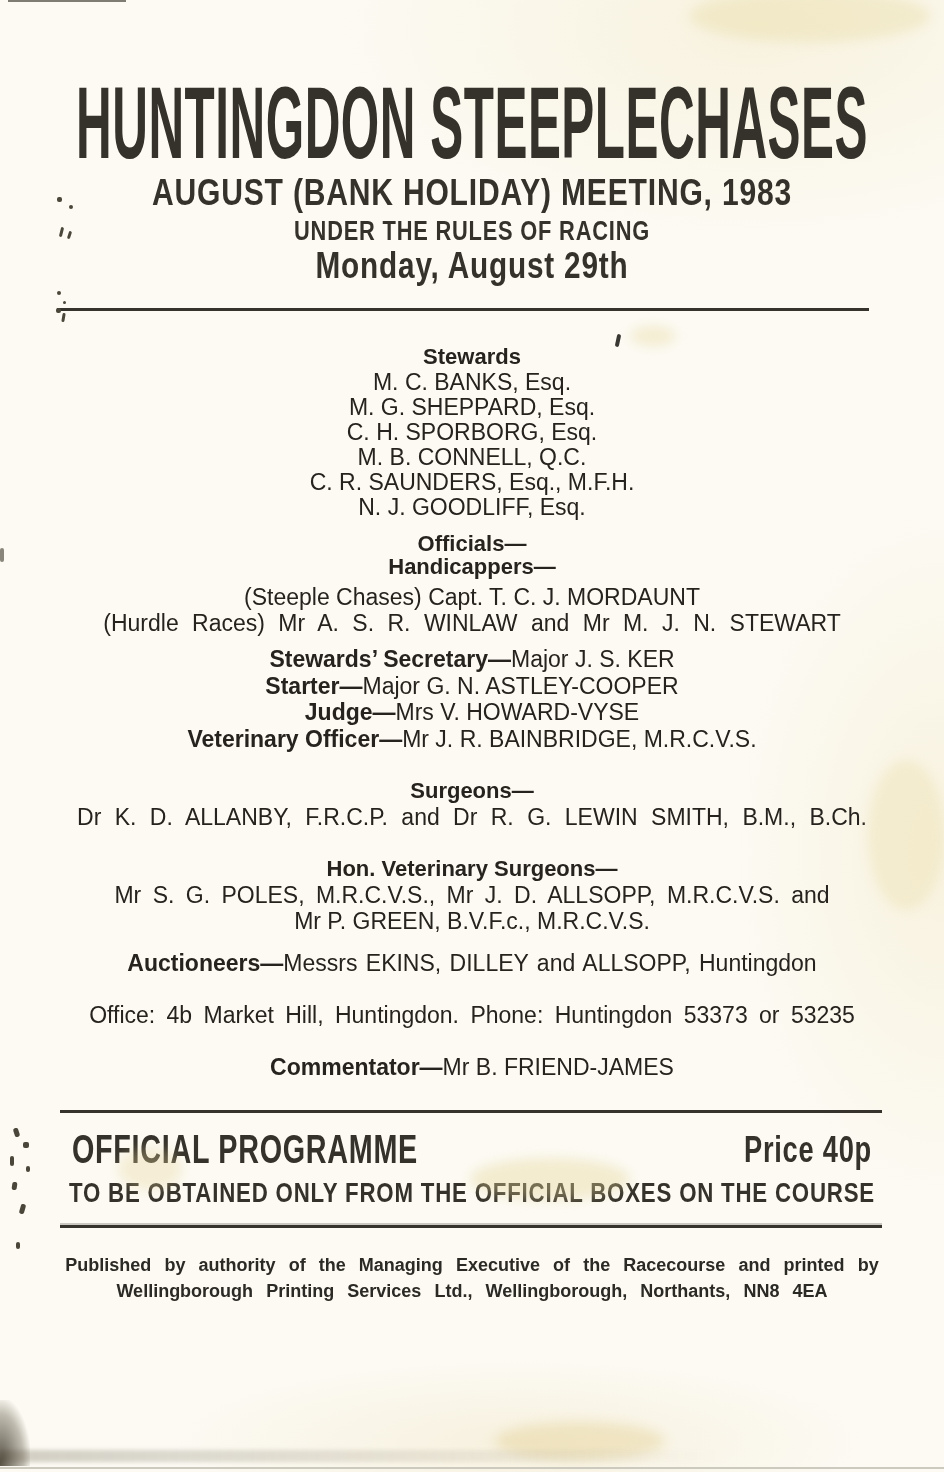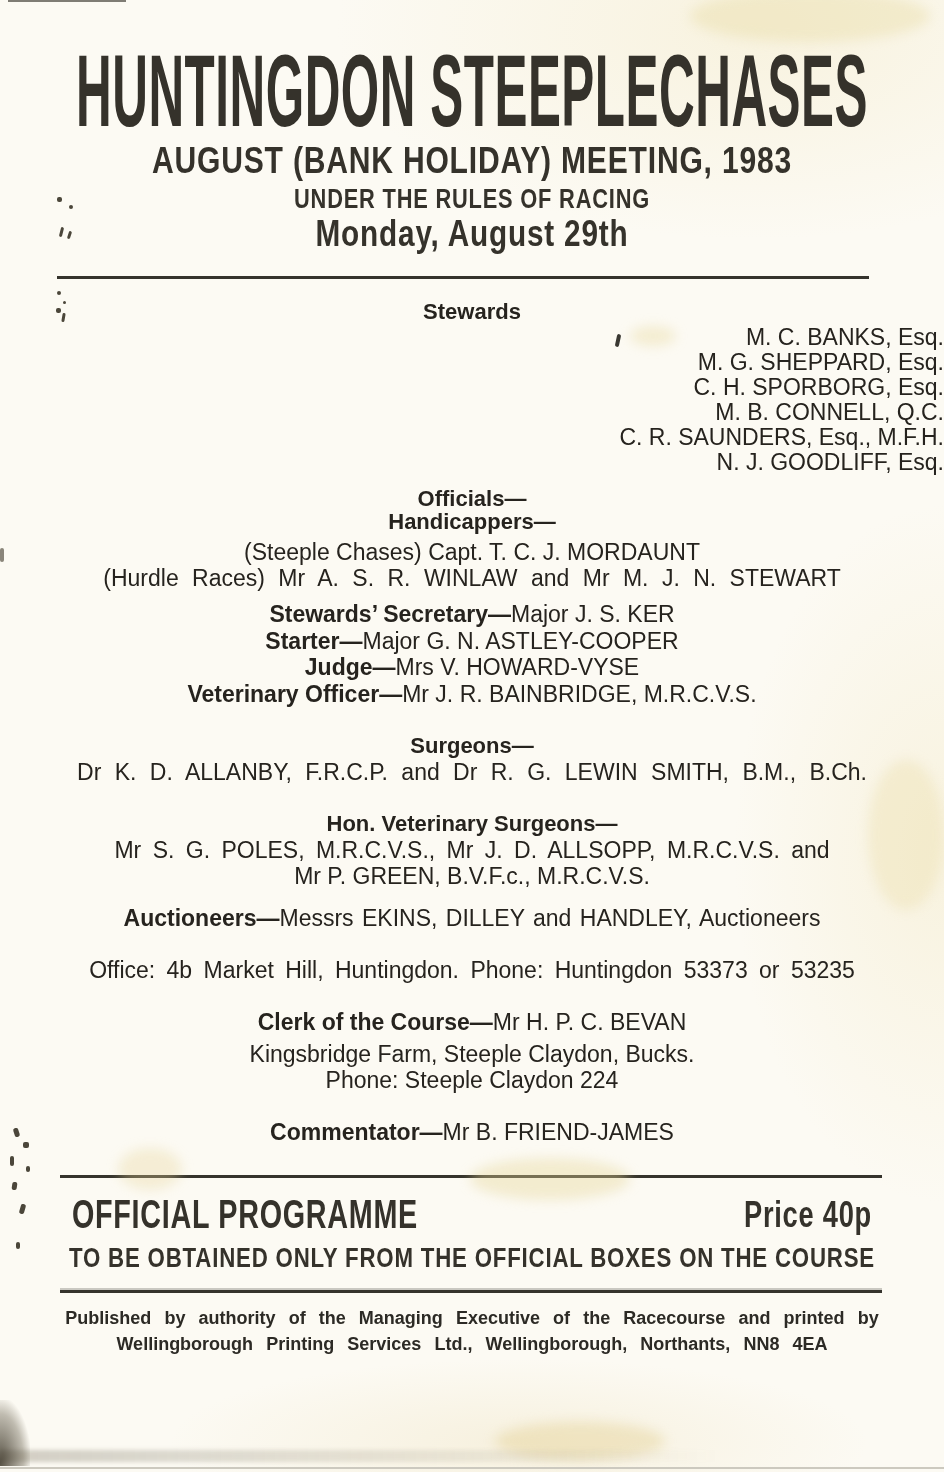--- a/index.html
+++ b/index.html
@@ -23,60 +23,60 @@
     font-weight:700;
     fill:#35322b;
     letter-spacing:1px;
   }
   
   .copy { text-align:center; font-size:23px; line-height:26px; }
   .h    { font-weight:700; font-size:22px; }
   .line b { font-weight:700; }
   .mt6  { margin-top:6px; }  .mt10 { margin-top:10px; }
   .mt14 { margin-top:26px; } .mt16 { margin-top:16px; }
-  .names { line-height:25px; font-size:23px;text-align:right; }
+  .names { line-height:25px; font-size:23px; }
   .sp-a { word-spacing:7px; }   
   .sp-b { word-spacing:5px; }
   .sp-c { word-spacing:2px; }
   
   .rule { border:0; height:3px; background:#35332c; }
   .rule-top { margin:16px 75px 0 57px; }
   .rule-mid { margin:30px 62px 0 60px; }
   .rule-bot { margin:14px 62px 0 60px; box-shadow:0 -2px 0 rgba(53,51,44,.25); }
   
-  .footer { margin-top:12px; text-align:center; font-weight:700;
+  .footer { margin-top:24px; text-align:center; font-weight:700;
             font-size:18px; line-height:26px; word-spacing:.45em; color:#2c2a25; }
   
   .art { position:absolute; pointer-events:none; }
   .stain { filter:blur(6px); border-radius:50%; }
   .speck { background:#4b463a; border-radius:2px; }
 </style>
 </head>
 <body>
 
 <div class="page">
 
-  <header style="padding-top:48px;">
+  <header style="padding-top:80px;">
     <svg class="disp" width="944" height="92">
       <text x="472" y="78" text-anchor="middle" font-size="102" textLength="792" lengthAdjust="spacingAndGlyphs">HUNTINGDON STEEPLECHASES</text>
     </svg>
     <svg class="disp" width="944" height="44">
       <text x="472" y="33" text-anchor="middle" font-size="37" textLength="640" lengthAdjust="spacingAndGlyphs">AUGUST (BANK HOLIDAY) MEETING, 1983</text>
     </svg>
     <svg class="disp" width="944" height="30">
       <text x="472" y="24" text-anchor="middle" font-size="27" textLength="356" lengthAdjust="spacingAndGlyphs">UNDER THE RULES OF RACING</text>
     </svg>
     <svg class="disp" width="944" height="46">
       <text x="472" y="32" text-anchor="middle" font-size="36" textLength="313" lengthAdjust="spacingAndGlyphs">Monday, August 29th</text>
     </svg>
   </header>
 
   <hr class="rule rule-top">
 
-  <section class="copy" style="margin-top:20px;">
+  <section class="copy" style="margin-top:33px;">
     <div class="h">Stewards</div>
     <div class="names">
       <div class="line">M. C. BANKS, Esq.</div>
       <div class="line">M. G. SHEPPARD, Esq.</div>
       <div class="line">C. H. SPORBORG, Esq.</div>
       <div class="line">M. B. CONNELL, Q.C.</div>
       <div class="line">C. R. SAUNDERS, Esq., M.F.H.</div>
       <div class="line">N. J. GOODLIFF, Esq.</div>
     </div>
   </section>
@@ -100,32 +100,27 @@
     <div class="line sp-a">Dr K. D. ALLANBY, F.R.C.P. and Dr R. G. LEWIN SMITH, B.M., B.Ch.</div>
   </section>
 
   <section class="copy mt14">
     <div class="h">Hon. Veterinary Surgeons—</div>
     <div class="line sp-b">Mr S. G. POLES, M.R.C.V.S., Mr J. D. ALLSOPP, M.R.C.V.S. and</div>
     <div class="line">Mr P. GREEN, B.V.F.c., M.R.C.V.S.</div>
   </section>
 
   <section class="copy mt16">
-    <div class="line sp-c"><b>Auctioneers—</b><span>Messrs EKINS, DILLEY and HANDLEY, Auctioneers</span></div>
+    <div class="line sp-c"><b>Auctioneers—</b><span>Messrs EKINS, DILLEY and ALLSOPP, Huntingdon</span></div>
   </section>
 
   <section class="copy mt14">
     <div class="line sp-b">Office: 4b Market Hill, Huntingdon. Phone: Huntingdon 53373 or 53235</div>
   </section>
 
-  <section class="copy mt14">
-    <div class="line"><b>Clerk of the Course—</b><span>Mr H. P. C. BEVAN</span></div>
-    <div class="line mt6">Kingsbridge Farm, Steeple Claydon, Bucks.</div>
-    <div class="line">Phone: Steeple Claydon 224</div>
-  </section>
 
   <section class="copy mt14">
     <div class="line"><b>Commentator—</b><span>Mr B. FRIEND-JAMES</span></div>
   </section>
 
   <hr class="rule rule-mid">
 
   <section style="margin-top:12px;text-decoration:underline;">
     <svg class="disp" width="944" height="46">
       <text x="72" y="38" text-anchor="start" font-size="41" textLength="346" lengthAdjust="spacingAndGlyphs">OFFICIAL PROGRAMME</text>

